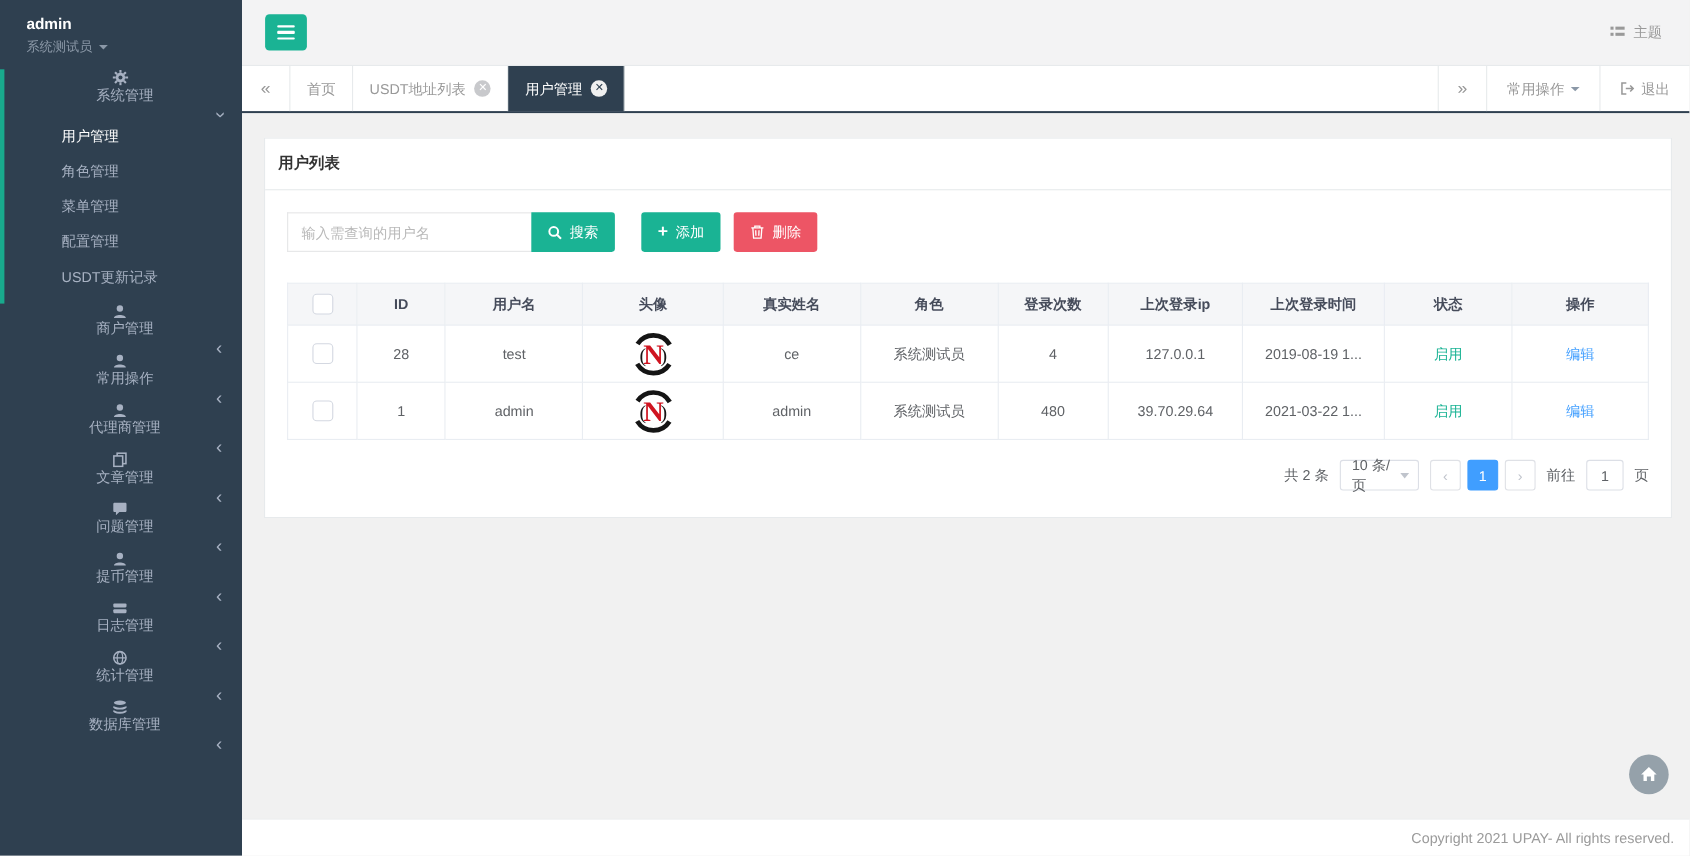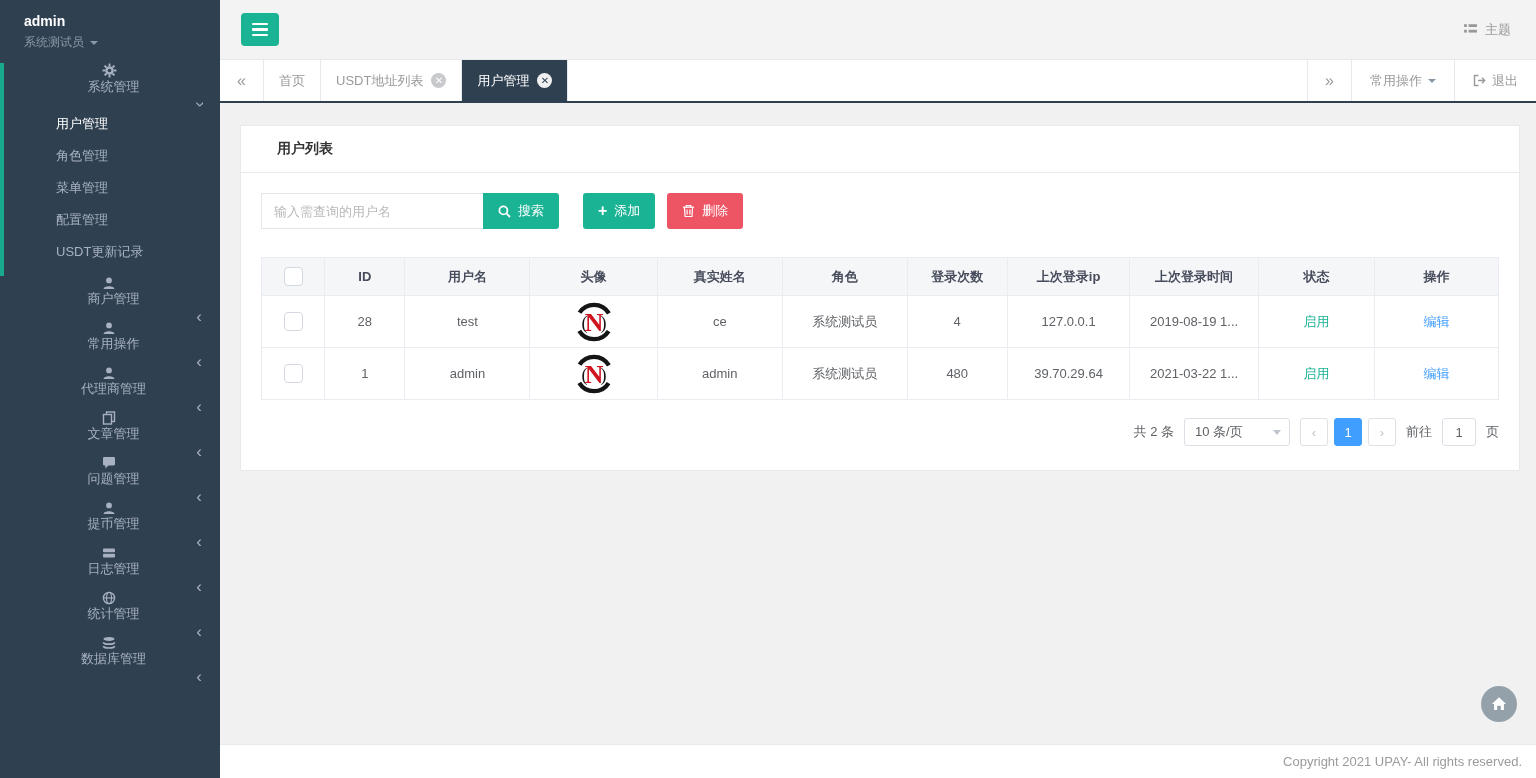--- a/index.html
+++ b/index.html
@@ -36,42 +36,42 @@
   .tab.active { background: #2f4050; color: #fff; }
   .tab-close { width: 15px; height: 15px; border-radius: 50%; background: #c8c9cc; color: #fff; font-size: 10px; line-height: 15px; text-align: center; display: inline-block; }
   .tab.active .tab-close { background: #f0f0f0; color: #2f4050; font-weight: bold; }
   .tabbar-right { margin-left: auto; display: flex; align-items: stretch; }
   .tab-scroll.right { border-right: none; border-left: 1px solid #e7eaec; }
   .ops, .logout { display: flex; align-items: center; gap: 6px; padding: 0 18px; color: #999; cursor: pointer; border-left: 1px solid #e7eaec; }
 
   
   .content { flex: 1; background: #f1f1f1; position: relative; overflow: hidden; }
   .panel { margin: 22px 16px 0 20px; background: #fff; border: 1px solid #e7eaec; }
-  .panel-header { padding: 14px 36px; border-bottom: 1px solid #e7eaec; font-weight: bold; font-size: 14px; color: #333; }
+  .panel-header { padding: 14px 12px; border-bottom: 1px solid #e7eaec; font-weight: bold; font-size: 14px; color: #333; }
   .panel-body { padding: 20px; }
 
   .search-row { display: flex; align-items: center; }
   .search-input { width: 222px; height: 36px; border: 1px solid #e5e6e7; border-right: none; padding: 0 12px; font-size: 13px; color: #333; outline: none; }
   .search-input::placeholder { color: #b9b9b9; }
   .btn { height: 36px; border: none; border-radius: 3px; color: #fff; font-size: 13px; display: inline-flex; align-items: center; gap: 7px; padding: 0 15px; cursor: pointer; }
   .btn-search { background: #1ab394; border-radius: 0 3px 3px 0; }
   .btn-add { background: #1ab394; margin-left: 24px; }
   .btn-del { background: #ed5565; margin-left: 12px; }
   .plus-glyph { font-size: 16px; font-weight: bold; line-height: 1; }
 
   table.users { width: 100%; border-collapse: collapse; margin-top: 28px; table-layout: fixed; }
   .users th, .users td { border: 1px solid #e9edf2; text-align: center; }
   .users th { background: #f5f6f8; height: 38px; color: #464c5b; font-weight: bold; font-size: 13px; }
   .users td { height: 52px; color: #5f6266; font-size: 13px; }
   .checkbox { width: 19px; height: 19px; border: 1px solid #d4d8e1; border-radius: 4px; background: #fff; display: inline-block; cursor: pointer; vertical-align: middle; }
   .status-link { color: #1ab394; cursor: pointer; }
   .edit-link { color: #409eff; cursor: pointer; text-decoration: none; }
 
   .pagination { display: flex; justify-content: flex-end; align-items: center; margin-top: 18px; margin-bottom: 4px; gap: 10px; color: #5f6266; }
-  .page-select { width: 106px; height: 28px; border: 1px solid #dcdfe6; border-radius: 3px; display: inline-flex; align-items: center; justify-content: space-between; padding: 0 8px 0 10px; cursor: pointer; background: #fff; }
+  .page-select { width: 72px; height: 28px; border: 1px solid #dcdfe6; border-radius: 3px; display: inline-flex; align-items: center; justify-content: space-between; padding: 0 8px 0 10px; cursor: pointer; background: #fff; }
   .sel-caret { width: 0; height: 0; border-left: 4px solid transparent; border-right: 4px solid transparent; border-top: 5px solid #c0c4cc; }
   .pager { display: flex; gap: 6px; align-items: center; }
   .page-btn { min-width: 28px; height: 28px; border: 1px solid #dfe1e6; border-radius: 3px; background: #fff; color: #c0c4cc; font-size: 13px; display: inline-flex; align-items: center; justify-content: center; cursor: pointer; }
   .page-btn.current { background: #409eff; border-color: #409eff; color: #fff; }
   .goto-input { width: 34px; height: 28px; border: 1px solid #dcdfe6; border-radius: 3px; text-align: center; color: #5f6266; font-size: 13px; outline: none; }
 
   .fab { position: absolute; right: 19px; bottom: 22px; width: 36px; height: 36px; border-radius: 50%; border: none; background: #95a1aa; display: flex; align-items: center; justify-content: center; cursor: pointer; }
 
   .footer { height: 34px; background: #fff; border-top: 1px solid #e7eaec; display: flex; align-items: center; justify-content: flex-end; padding-right: 14px; color: #9b9b9b; font-size: 13px; }
 

